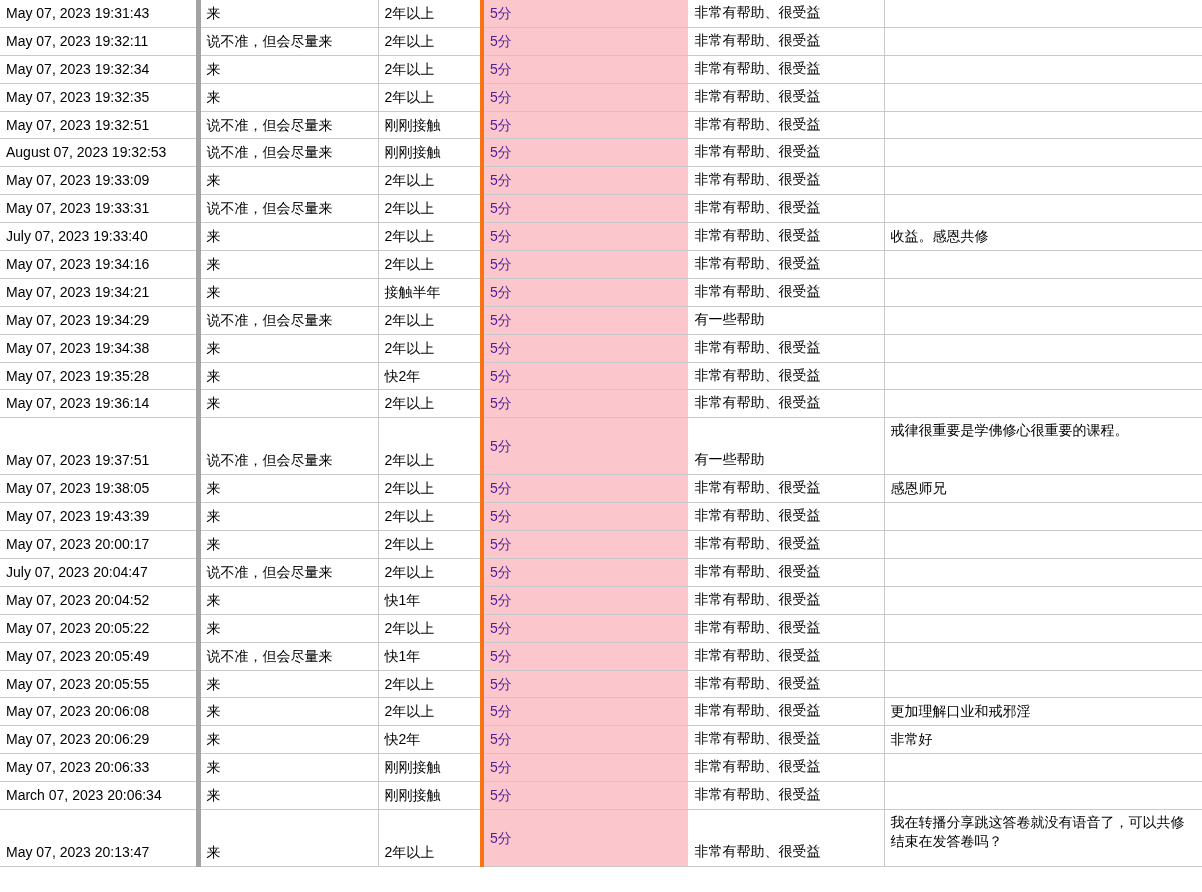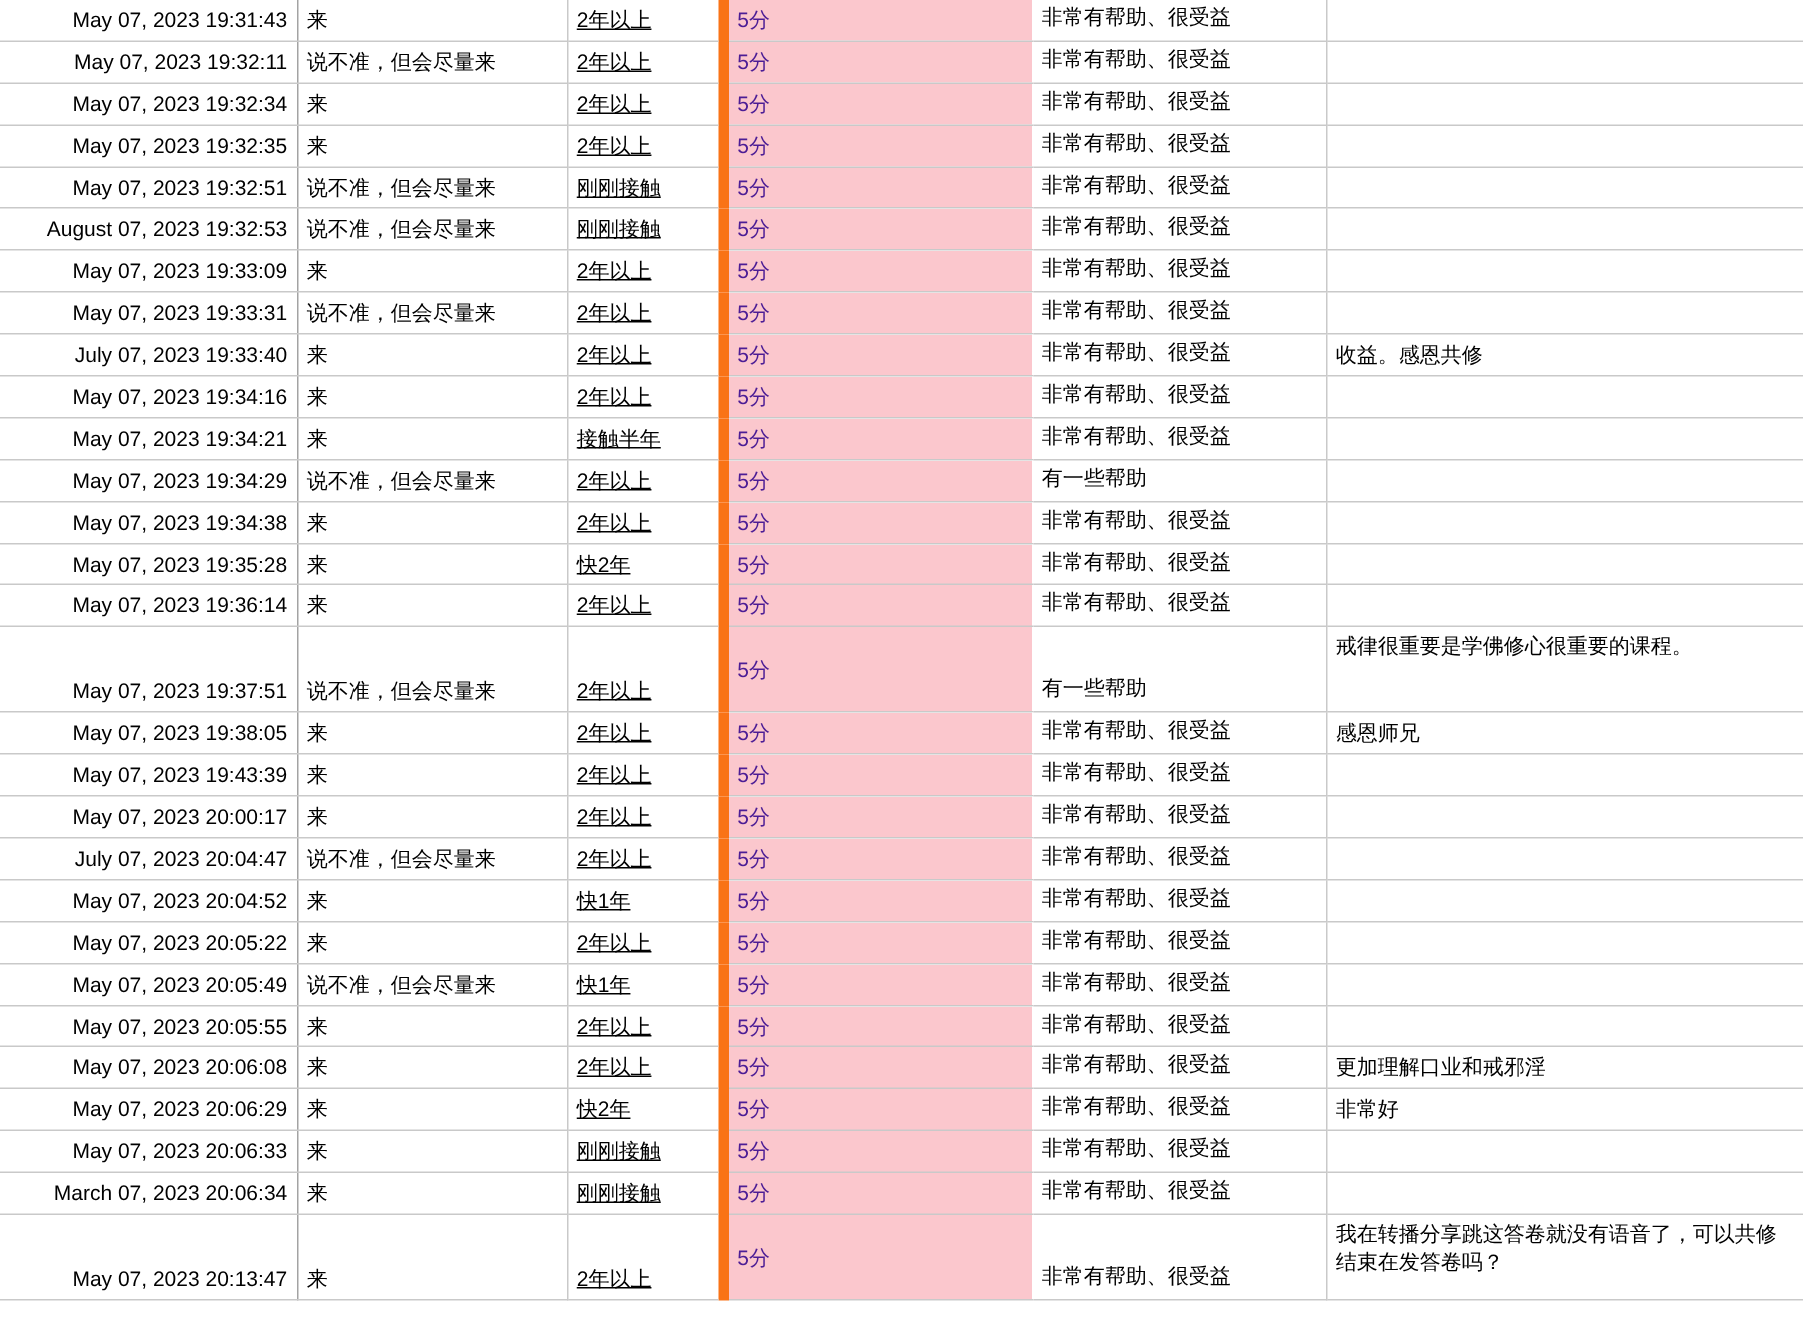--- a/index.html
+++ b/index.html
@@ -30,23 +30,23 @@
     word-break: break-word;
   }
   
   col.c-time  { width: 198px; }
   col.c-come  { width: 180px; }
   col.c-dur   { width: 104px; }
   col.c-score { width: 206px; }
   col.c-help  { width: 196px; }
   col.c-note  { width: 318px; }
 
-  td.time  { border-right: 1px solid #a3a3a3; text-align: right; }
+  td.time  { border-right: 5px solid #a3a3a3; }
   td.come  { border-right: 1px solid #c9c9c9; }
-  td.dur   { border-right: 7px solid #f97316; text-decoration: underline; }
+  td.dur   { border-right: 4px solid #f97316; }
   td.score {
     background: #fbc7cd;
     color: #4c1d95;
     border-right: 1px solid #ffffff;
     border-bottom: 1px solid #fbc7cd;
     vertical-align: top;
     padding-top: 4px;
   }
   td.help  { border-right: 1px solid #c9c9c9; font-family: Liberation Serif, serif; }
   td.note  { }

